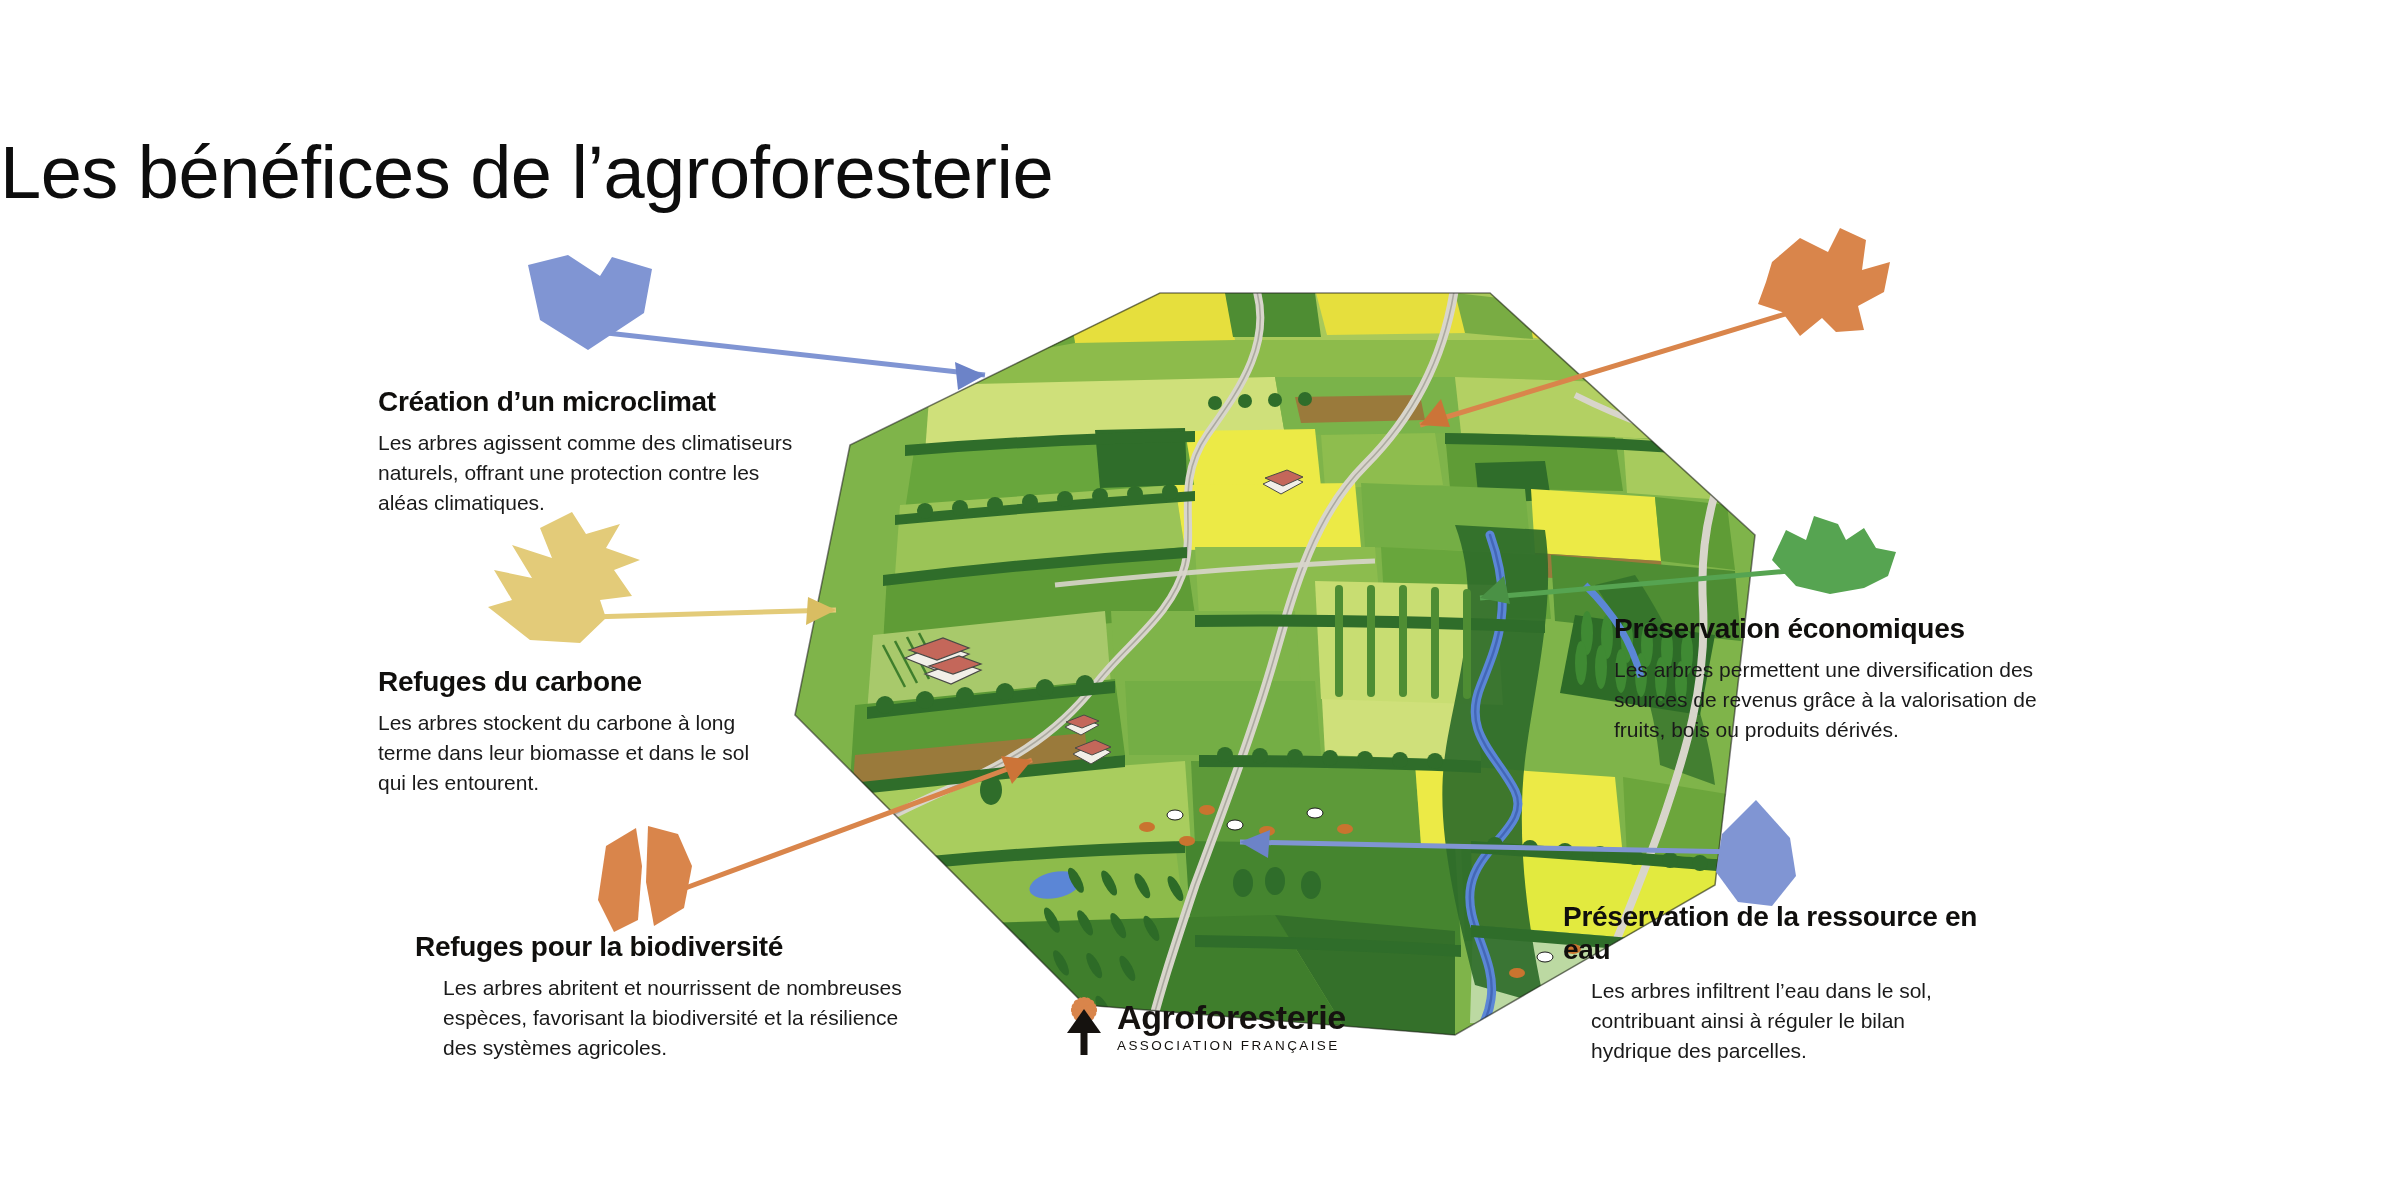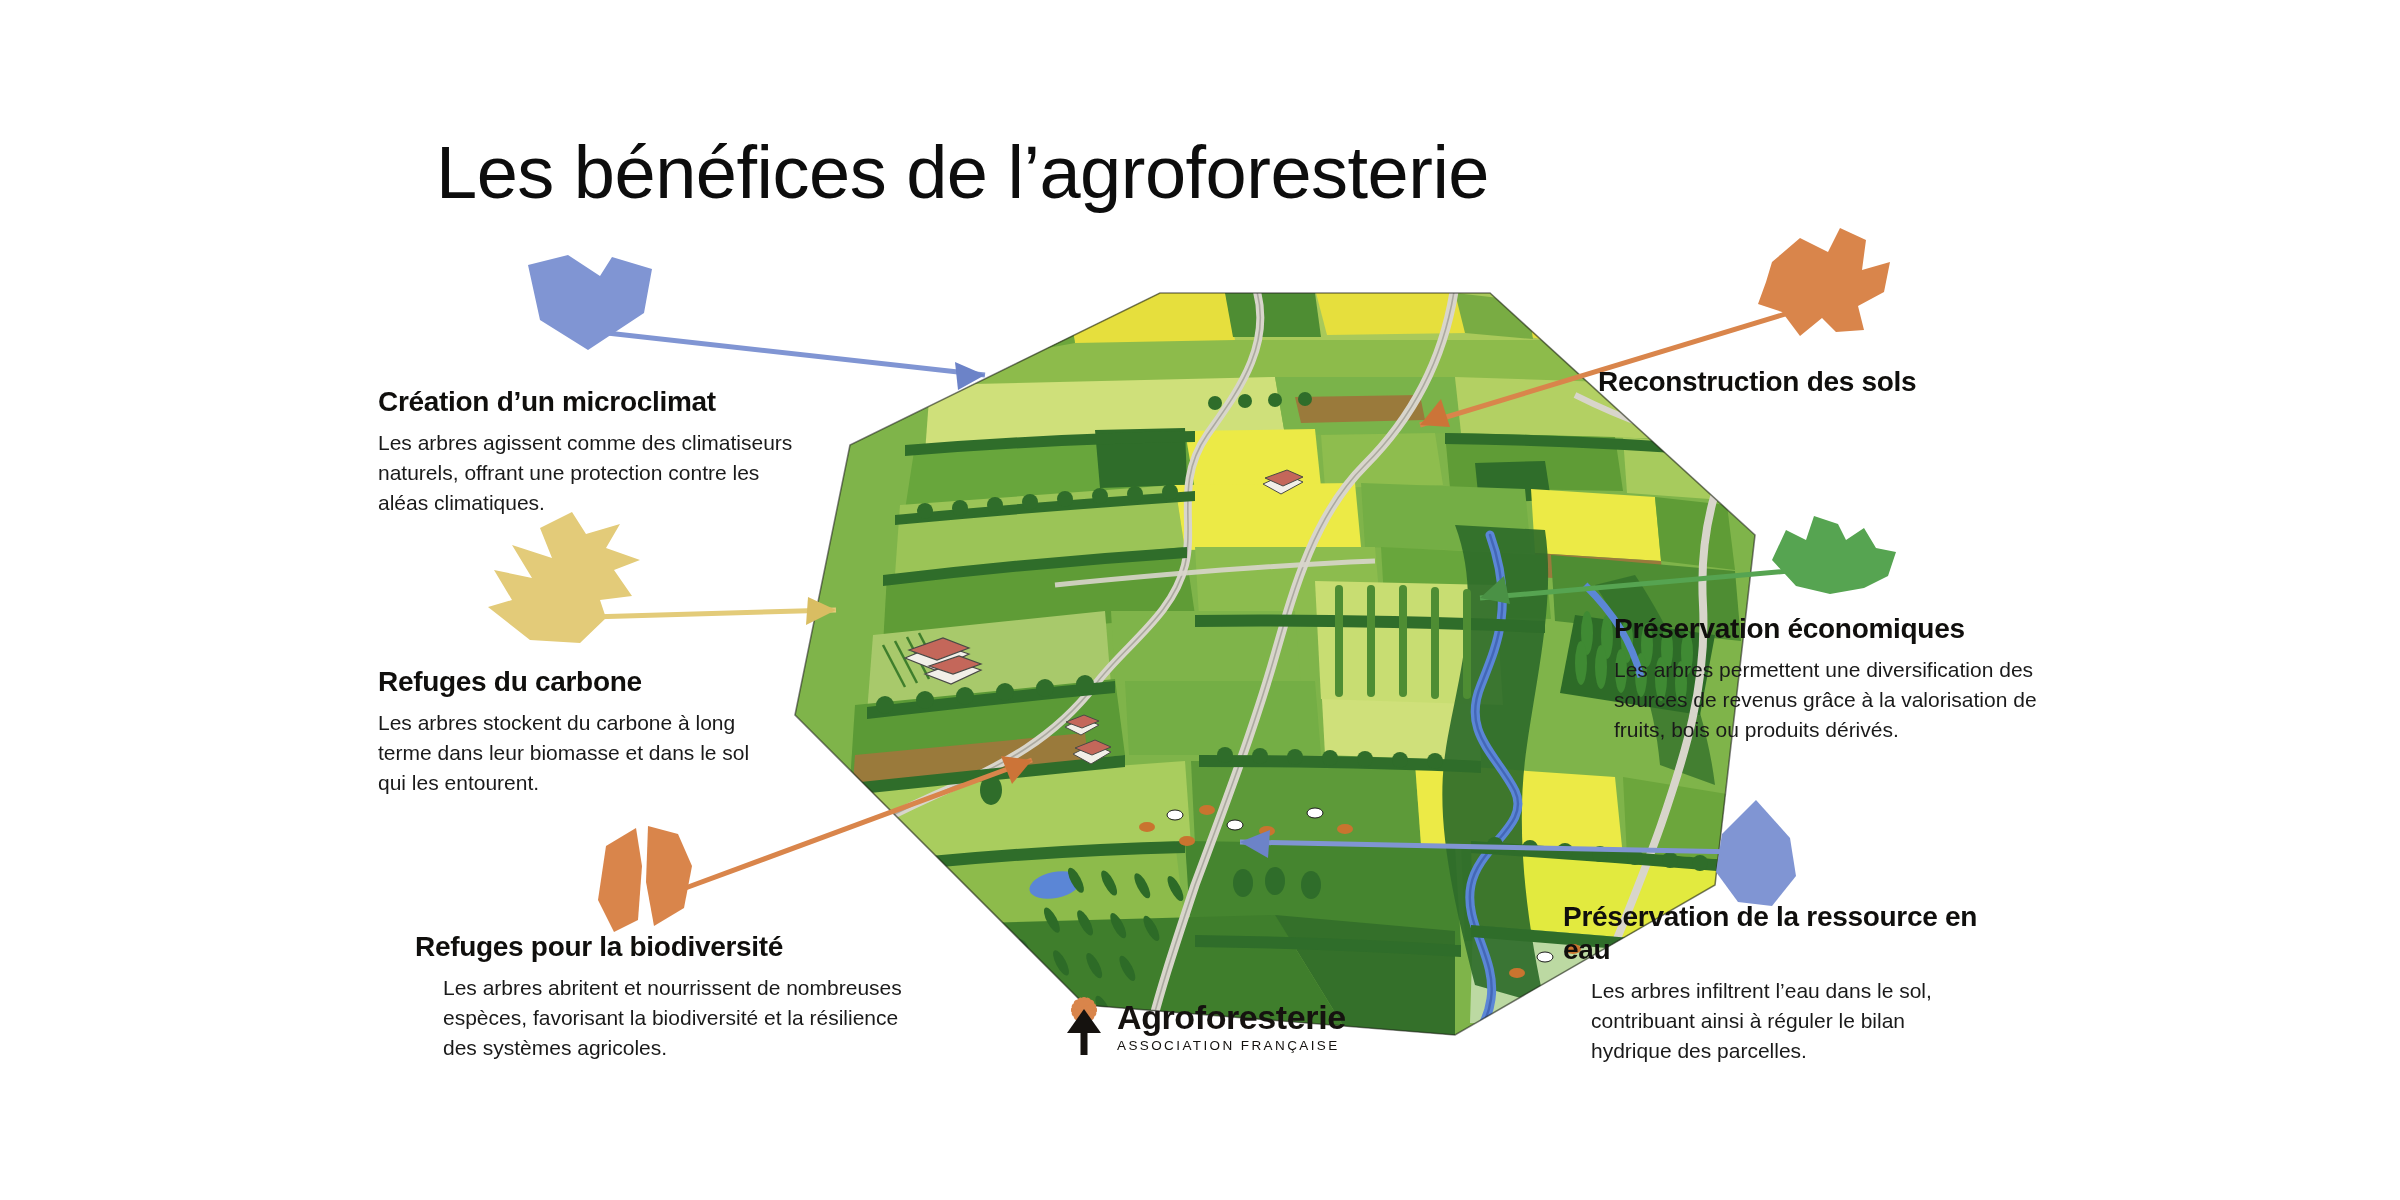--- a/index.html
+++ b/index.html
@@ -8,21 +8,21 @@
     background:#ffffff;
     font-family:"Liberation Sans", sans-serif;
     overflow:hidden;
     position:relative;
   }
   #stage{position:absolute;left:0;top:0;width:2400px;height:1200px;}
 
   
   #page-title{
     position:absolute;left:0;top:130px;width:1925px;
-    text-align:center;
+    text-align:left;
     font-size:74px;
     font-weight:300;
     letter-spacing:-0.5px;
     color:#0d0d0d;
     font-family:"Liberation Sans", sans-serif;
   }
 
   
   .callout{position:absolute;}
   .callout h3{
@@ -395,21 +395,20 @@
     <h3>Refuges du carbone</h3>
     <p>Les arbres stockent du carbone à long terme dans leur biomasse et dans le sol qui les entourent.</p>
   </div>
 
   <div class="callout" id="callout-biodiv">
     <h3>Refuges pour la biodiversité</h3>
     <p>Les arbres abritent et nourrissent de nombreuses espèces, favorisant la biodiversité et la résilience des systèmes agricoles.</p>
   </div>
 
   <div class="callout" id="callout-sols">
-    <h3>Reconstruction des sols</h3>
   </div>
 
   <div class="callout" id="callout-economie">
     <h3>Préservation économiques</h3>
     <p>Les arbres permettent une diversification des sources de revenus grâce à la valorisation de fruits, bois ou produits dérivés.</p>
   </div>
 
   <div class="callout" id="callout-eau">
     <h3>Préservation de la ressource en eau</h3>
     <p>Les arbres infiltrent l’eau dans le sol, contribuant ainsi à réguler le bilan hydrique des parcelles.</p>

